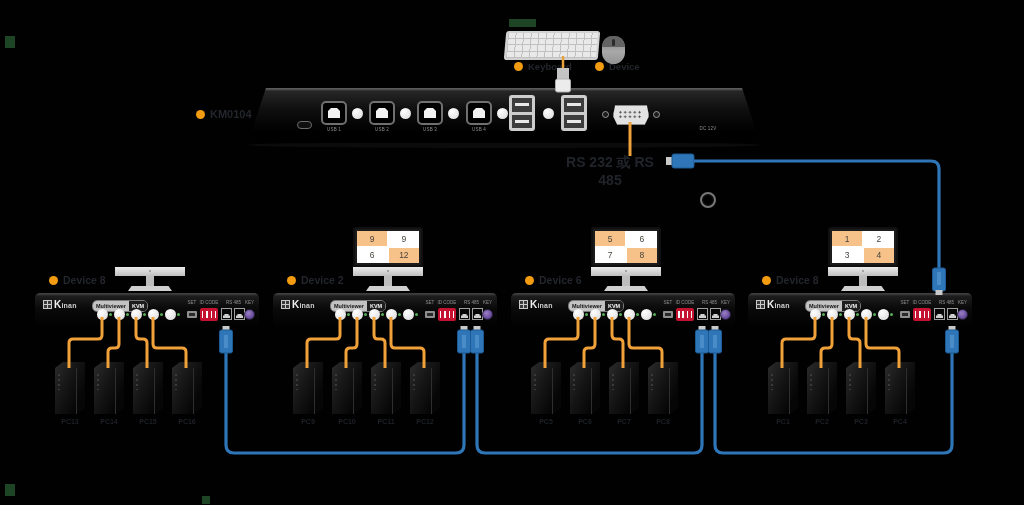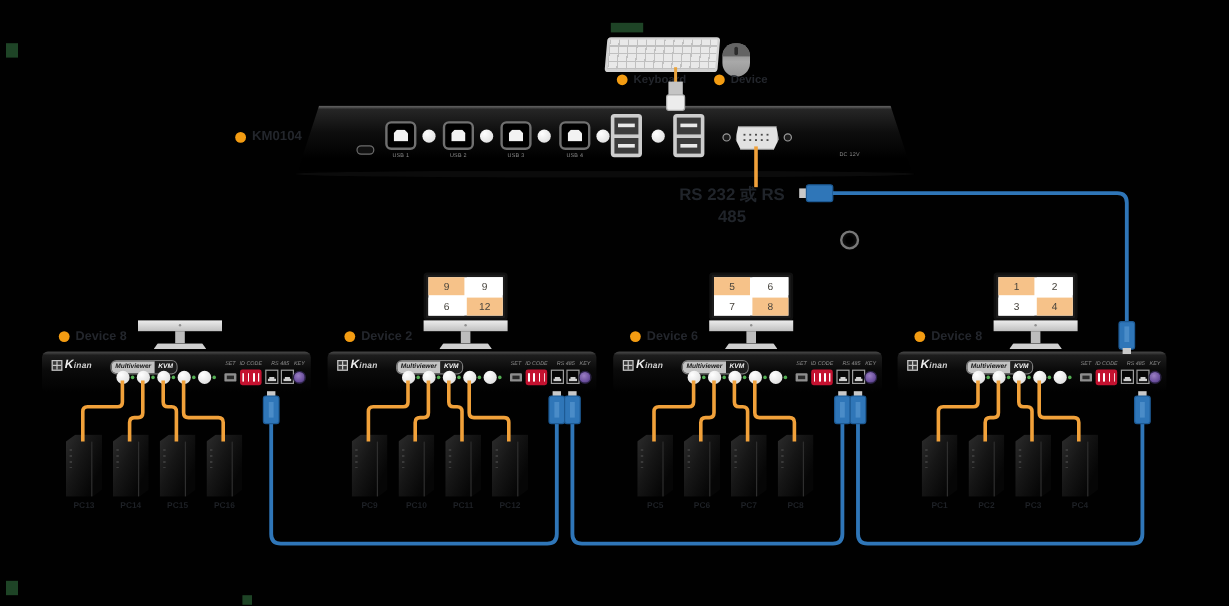--- a/index.html
+++ b/index.html
@@ -57,21 +57,21 @@
   .cell{display:flex;align-items:center;justify-content:center;font-size:8.5px;color:#47433c;}
   .cell.on{background:#F6C289;} .cell.off{background:#fff;}
   .mon-chin{position:absolute;left:80px;top:47px;width:70px;height:9px;background:linear-gradient(#ececec,#bfbfbf);}
   .mon-dot{position:absolute;left:34px;top:3px;width:2px;height:2px;border-radius:50%;background:#909090;}
   .mon-neck{position:absolute;left:111px;top:56px;width:8px;height:10px;background:#bdbdbd;}
   .mon-base{position:absolute;left:93px;top:66px;width:44px;height:5px;background:#cfcfcf;
             clip-path:polygon(8% 0,92% 0,100% 100%,0 100%);}
   .dev-label{position:absolute;left:14px;top:54px;}
   .dev-label .capt{font-size:10.5px;}
   .unit{position:absolute;left:0;top:73px;width:224px;height:34px;border-radius:5px;
-        background:linear-gradient(#3f3f3f 0 1px,#1d1d1d 3px,#0a0a0a 45%,#010101);font-style:italic;}
+        background:linear-gradient(#3f3f3f 0 1px,#1d1d1d 3px,#0a0a0a 45%,#010101);}
   .logo{position:absolute;left:8px;top:6px;display:flex;align-items:center;color:#d9d9d9;}
   .lgrid{width:7px;height:7px;margin-right:2px;border:1px solid #c9c9c9;background:
          linear-gradient(#c9c9c9 0 0) center/1px 100% no-repeat,
          linear-gradient(#c9c9c9 0 0) center/100% 1px no-repeat,#3a3a3a;}
   .brand{font-size:7px;font-weight:bold;letter-spacing:.2px;color:#cfcfcf;}
   .brand::first-letter{font-size:10px;color:#eee;}
   .badge{position:absolute;left:57px;top:7px;height:10px;display:flex;border:1px solid #7a7a7a;
          border-radius:5px;overflow:hidden;}
   .badge .bl{background:#c3c3c3;color:#141414;font-size:5.5px;font-weight:bold;display:flex;
              align-items:center;padding:0 3px;}

